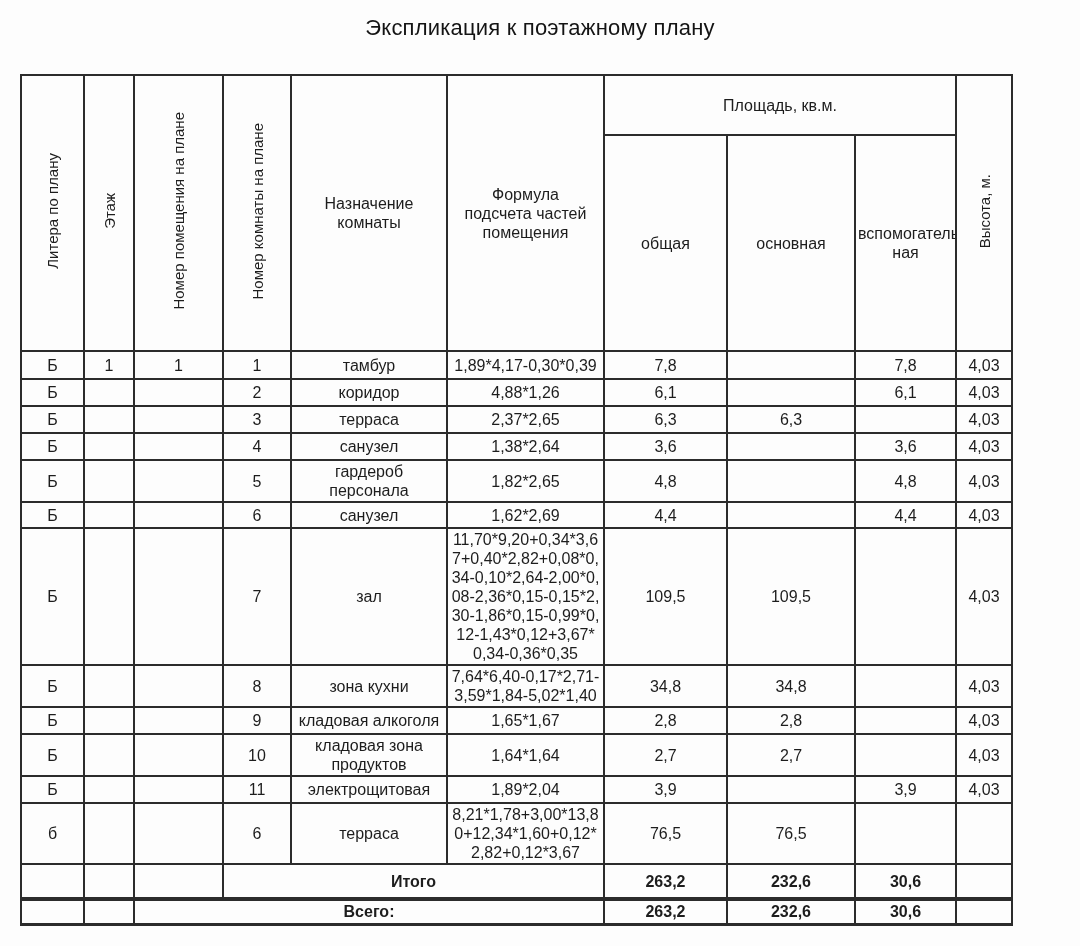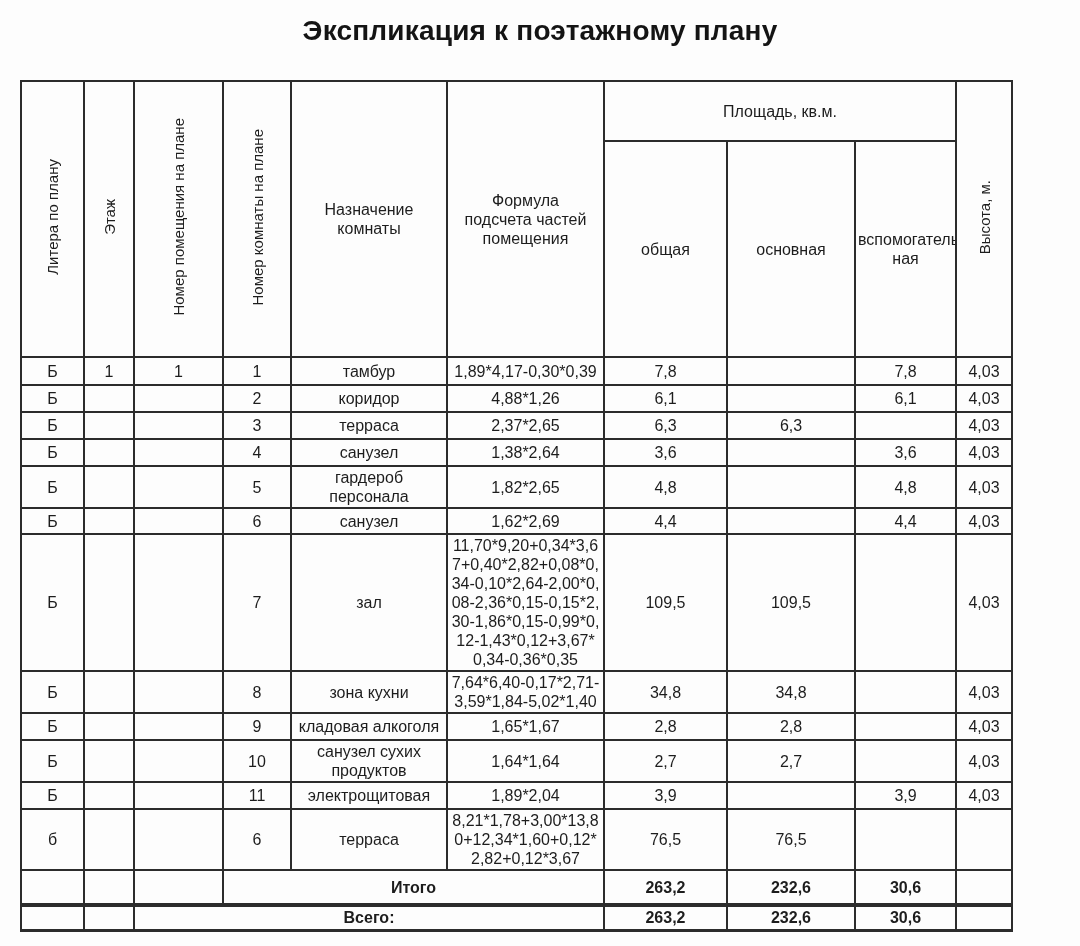--- a/index.html
+++ b/index.html
@@ -3,21 +3,21 @@
 <meta charset="utf-8">
 <style>
   html,body{margin:0;padding:0;background:#ffffff;}
   .page{
     width:1080px;height:946px;position:relative;overflow:hidden;
     background:#fdfdfd;color:#1d1d1d;
     font-family:"Liberation Sans", sans-serif;
   }
   .title{
     margin:0;padding-top:15px;text-align:center;
-    font-size:28px;font-weight:700;letter-spacing:.2px;color:#141414;
+    font-size:22px;font-weight:400;letter-spacing:.2px;color:#141414;
   }
   .tablewrap{margin:33px 0 0 20px;}
   table.xpl{
     border-collapse:collapse;table-layout:fixed;width:991px;
     background:#fdfdfd;
   }
   table.xpl td{
     border:2px solid #2c2c2c;
     text-align:center;vertical-align:middle;
     font-size:16px;line-height:19px;
@@ -182,21 +182,21 @@
         <td>2,8</td>
         <td>2,8</td>
         <td></td>
         <td>4,03</td>
       </tr>
       <tr style="height:40px">
         <td>Б</td>
         <td></td>
         <td></td>
         <td>10</td>
-        <td class="purpose">санузел сухих продуктов</td>
+        <td class="purpose">кладовая зона продуктов</td>
         <td class="formula">1,64*1,64</td>
         <td>2,7</td>
         <td>2,7</td>
         <td></td>
         <td>4,03</td>
       </tr>
       <tr style="height:27px">
         <td>Б</td>
         <td></td>
         <td></td>

